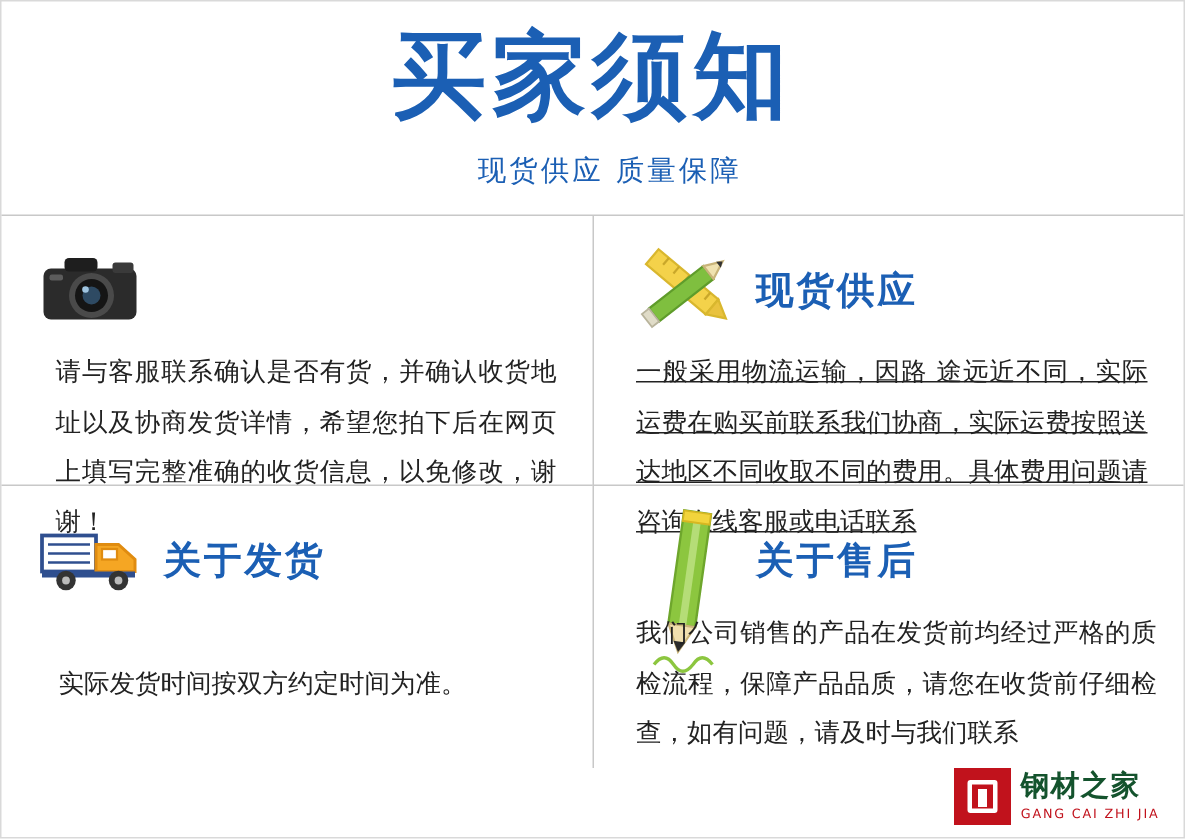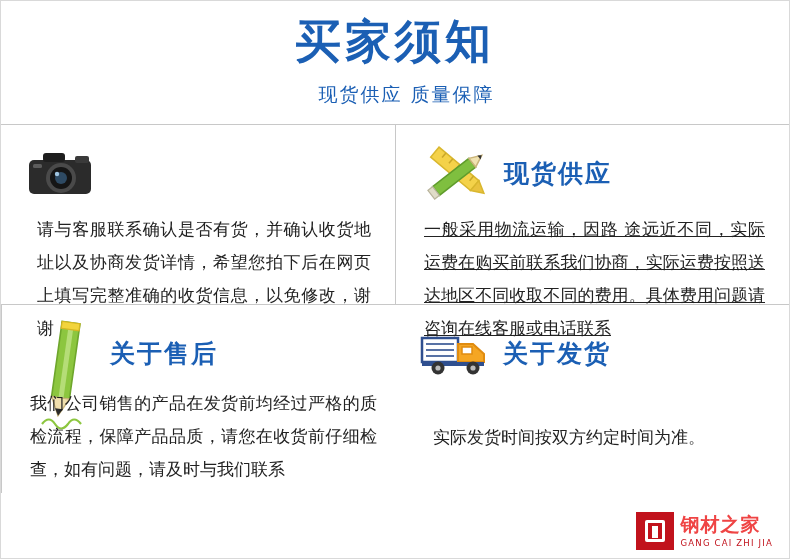--- a/index.html
+++ b/index.html
@@ -20,21 +20,21 @@
     height: 559px;
     box-sizing: border-box;
     border: 1px solid #d9d9d9;
   }
   
   .header {
     text-align: center;
     padding-top: 14px;
   }
   .title {
-    font-size: 46px;
+    font-size: 63px;
     font-weight: bold;
     color: #1b5fb4;
     letter-spacing: 4px;
     line-height: 1.15;
   }
   .subtitle {
     margin-top: 14px;
     font-size: 19px;
     color: #1b5fb4;
     letter-spacing: 2px;
@@ -127,21 +127,21 @@
     content: "";
     position: absolute;
     left: 16px; top: 14px;
     width: 6px; height: 12px;
     background: #fff;
     z-index: 2;
   }
   .logo-text-cn {
     font-size: 19px;
     font-weight: bold;
-    color: #ef4444;
+    color: #14532d;
     letter-spacing: 1px;
     line-height: 1.1;
   }
   .logo-text-en {
     font-size: 8.5px;
     color: #c1121c;
     letter-spacing: 1.2px;
     margin-top: 3px;
   }
 </style>
@@ -195,39 +195,20 @@
               <path d="M66.5 29 L70 31.5 L66.5 34 Z" fill="#333"></path>
               <rect x="6" y="26" width="6" height="11" fill="#e0dcc8" stroke="#b9b49c" stroke-width="1.2"></rect>
             </g>
           </svg>
         </div>
         <div class="cell-title">现货供应</div>
       </div>
       <div class="cell-body indent-right">一般采用物流运输，因路 途远近不同，实际运费在购买前联系我们协商，实际运费按照送达地区不同收取不同的费用。具体费用问题请咨询在线客服或电话联系</div>
     </div>
 
-    <div class="cell r2 right">
-      <div class="cell-head">
-        <div class="icon-box">
-          <svg width="70" height="120" viewBox="0 0 70 120" style="margin-top:52px;">
-            <g transform="rotate(8 35 60)">
-              <rect x="26" y="2" width="18" height="76" fill="#8cc63f" stroke="#6ea62c" stroke-width="1.6"></rect>
-              <rect x="33" y="2" width="5" height="76" fill="#b5dd77"></rect>
-              <rect x="26" y="2" width="18" height="7" fill="#f2d43c" stroke="#d6b722" stroke-width="1.2"></rect>
-              <path d="M26 78 L35 96 L44 78 Z" fill="#f0dfae" stroke="#c9b47a" stroke-width="1.4"></path>
-              <path d="M31 89 L35 96 L39 89 Z" fill="#2b2b2b"></path>
-            </g>
-            <path d="M14 104 q7 -9 13 0 q6 9 13 0 q6 -9 13 0" fill="none" stroke="#8cc63f" stroke-width="2.2"></path>
-          </svg>
-        </div>
-        <div class="cell-title">关于售后</div>
-      </div>
-      <div class="cell-body after">我们公司销售的产品在发货前均经过严格的质检流程，保障产品品质，请您在收货前仔细检查，如有问题，请及时与我们联系</div>
-    </div>
-
     <div class="cell r2">
       <div class="cell-head">
         <div class="icon-box">
           <svg width="80" height="52" viewBox="0 0 80 52">
             <rect x="6" y="10" width="36" height="24" fill="#ffffff" stroke="#2f4f8f" stroke-width="2.5"></rect>
             <path d="M42 16 L57 16 L68 26 L68 34 L42 34 Z" fill="#f5a623" stroke="#e08c10" stroke-width="2"></path>
             <rect x="46" y="19" width="10" height="7" fill="#ffffff" stroke="#e08c10" stroke-width="1.5"></rect>
             <rect x="6" y="34" width="62" height="4" fill="#2f4f8f"></rect>
             <circle cx="22" cy="40" r="6.5" fill="#333"></circle>
             <circle cx="22" cy="40" r="2.6" fill="#bbb"></circle>
@@ -236,20 +217,39 @@
             <line x1="10" y1="16" x2="38" y2="16" stroke="#2f4f8f" stroke-width="1.6"></line>
             <line x1="10" y1="22" x2="38" y2="22" stroke="#2f4f8f" stroke-width="1.6"></line>
             <line x1="10" y1="28" x2="38" y2="28" stroke="#2f4f8f" stroke-width="1.6"></line>
           </svg>
         </div>
         <div class="cell-title">关于发货</div>
       </div>
       <div class="cell-body single">实际发货时间按双方约定时间为准。</div>
     </div>
 
+    <div class="cell r2 right">
+      <div class="cell-head">
+        <div class="icon-box">
+          <svg width="70" height="120" viewBox="0 0 70 120" style="margin-top:52px;">
+            <g transform="rotate(8 35 60)">
+              <rect x="26" y="2" width="18" height="76" fill="#8cc63f" stroke="#6ea62c" stroke-width="1.6"></rect>
+              <rect x="33" y="2" width="5" height="76" fill="#b5dd77"></rect>
+              <rect x="26" y="2" width="18" height="7" fill="#f2d43c" stroke="#d6b722" stroke-width="1.2"></rect>
+              <path d="M26 78 L35 96 L44 78 Z" fill="#f0dfae" stroke="#c9b47a" stroke-width="1.4"></path>
+              <path d="M31 89 L35 96 L39 89 Z" fill="#2b2b2b"></path>
+            </g>
+            <path d="M14 104 q7 -9 13 0 q6 9 13 0 q6 -9 13 0" fill="none" stroke="#8cc63f" stroke-width="2.2"></path>
+          </svg>
+        </div>
+        <div class="cell-title">关于售后</div>
+      </div>
+      <div class="cell-body after">我们公司销售的产品在发货前均经过严格的质检流程，保障产品品质，请您在收货前仔细检查，如有问题，请及时与我们联系</div>
+    </div>
+
   </div>
 
   <div class="logo">
     <div class="logo-mark"></div>
     <div>
       <div class="logo-text-cn">钢材之家</div>
       <div class="logo-text-en">GANG CAI ZHI JIA</div>
     </div>
   </div>
 

